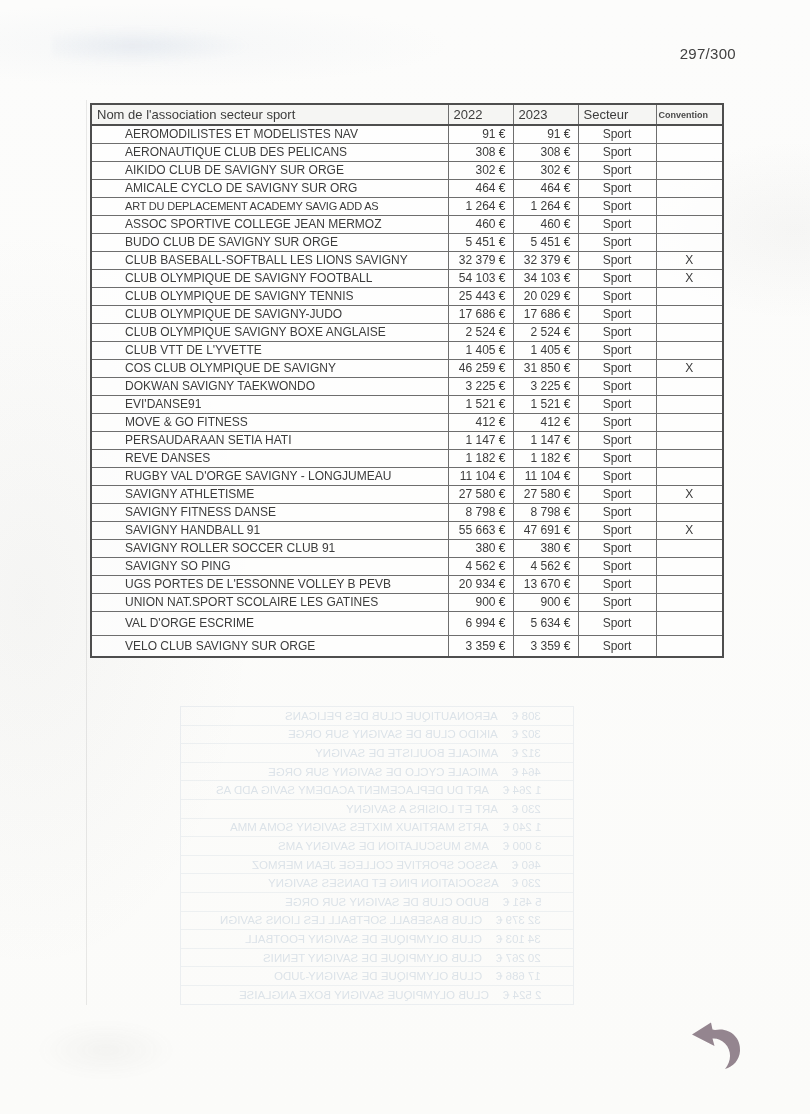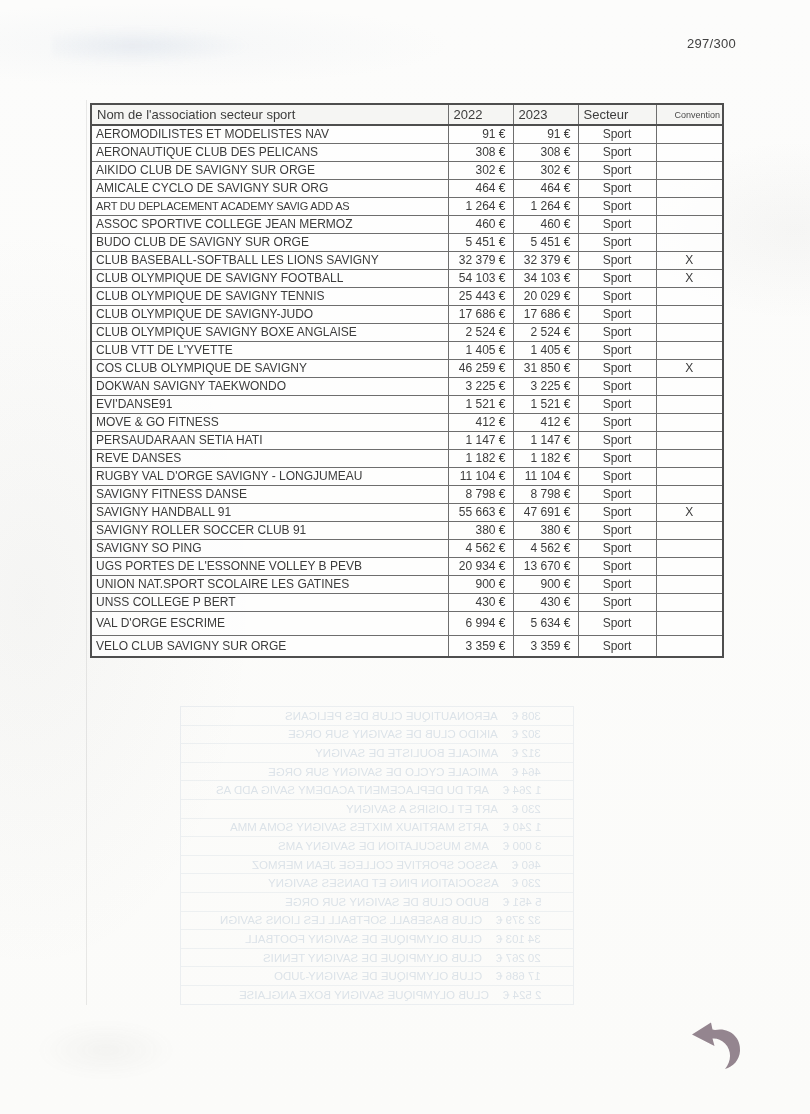--- a/index.html
+++ b/index.html
@@ -35,22 +35,22 @@
   }
   .smudge-bottomleft {
     position: absolute;
     left: 36px; top: 1020px;
     width: 140px; height: 60px;
     background: radial-gradient(ellipse, rgba(100,100,100,0.05), transparent 70%);
     filter: blur(2px);
   }
   .page-number {
     position: absolute;
-    top: 36px; right: 74px;
-    font-size: 13px;
+    top: 45px; right: 74px;
+    font-size: 15px;
     color: #414141;
     letter-spacing: 0.3px;
   }
   
   table.subsidy {
     position: absolute;
     left: 90px; top: 103px;
     width: 632px;
     border-collapse: collapse;
     table-layout: fixed;
@@ -73,26 +73,27 @@
     height: 21px;
     font-weight: normal;
     font-size: 13px;
     text-align: left;
     padding: 1px 4px 1px 5px;
     border-bottom: 2px solid #4e4e4e;
     background: rgba(243,243,240,0.8);
   }
   table.subsidy thead th.h-conv {
     font-size: 9px;
-    text-align: right;
+    text-align: left;
     padding: 1px 2px;
     color: #4a4a4a;
+    font-weight: bold;
   }
   table.subsidy tbody td { height: 17px; font-size: 12px; line-height: 17px; }
-  table.subsidy tbody td.t-name  { padding-left: 4px; margin-top: 40px; }
+  table.subsidy tbody td.t-name  { padding-left: 33px; margin-top: 40px; }
   table.subsidy tbody td.t-val   { text-align: right; padding-right: 7px; }
   table.subsidy tbody td.t-sect  { text-align: center; }
   table.subsidy tbody td.t-conv  { text-align: center; }
   
   table.subsidy tbody tr:nth-child(5) td.t-name { font-size: 11px; letter-spacing: -0.2px; }
   
   table.subsidy tbody tr:nth-last-child(2) td { height: 23px; line-height: 23px; }
   table.subsidy tbody tr:nth-last-child(1) td { height: 20px; line-height: 20px; }
   
   .bleed {
@@ -287,20 +288,27 @@
         <td class="t-conv"></td>
       </tr>
         <tr>
         <td class="t-name">RUGBY VAL D'ORGE SAVIGNY - LONGJUMEAU</td>
         <td class="t-val">11 104 €</td>
         <td class="t-val">11 104 €</td>
         <td class="t-sect">Sport</td>
         <td class="t-conv"></td>
       </tr>
         <tr>
+        <td class="t-name">SAVIGNY ATHLETISME</td>
+        <td class="t-val">27 580 €</td>
+        <td class="t-val">27 580 €</td>
+        <td class="t-sect">Sport</td>
+        <td class="t-conv">X</td>
+      </tr>
+        <tr>
         <td class="t-name">SAVIGNY FITNESS DANSE</td>
         <td class="t-val">8 798 €</td>
         <td class="t-val">8 798 €</td>
         <td class="t-sect">Sport</td>
         <td class="t-conv"></td>
       </tr>
         <tr>
         <td class="t-name">SAVIGNY HANDBALL 91</td>
         <td class="t-val">55 663 €</td>
         <td class="t-val">47 691 €</td>
@@ -325,27 +333,20 @@
         <td class="t-name">UGS PORTES DE L'ESSONNE VOLLEY B PEVB</td>
         <td class="t-val">20 934 €</td>
         <td class="t-val">13 670 €</td>
         <td class="t-sect">Sport</td>
         <td class="t-conv"></td>
       </tr>
         <tr>
         <td class="t-name">UNION NAT.SPORT SCOLAIRE LES GATINES</td>
         <td class="t-val">900 €</td>
         <td class="t-val">900 €</td>
-        <td class="t-sect">Sport</td>
-        <td class="t-conv"></td>
-      </tr>
-        <tr>
-        <td class="t-name">UNSS COLLEGE P BERT</td>
-        <td class="t-val">430 €</td>
-        <td class="t-val">430 €</td>
         <td class="t-sect">Sport</td>
         <td class="t-conv"></td>
       </tr>
         <tr>
         <td class="t-name">VAL D'ORGE ESCRIME</td>
         <td class="t-val">6 994 €</td>
         <td class="t-val">5 634 €</td>
         <td class="t-sect">Sport</td>
         <td class="t-conv"></td>
       </tr>

